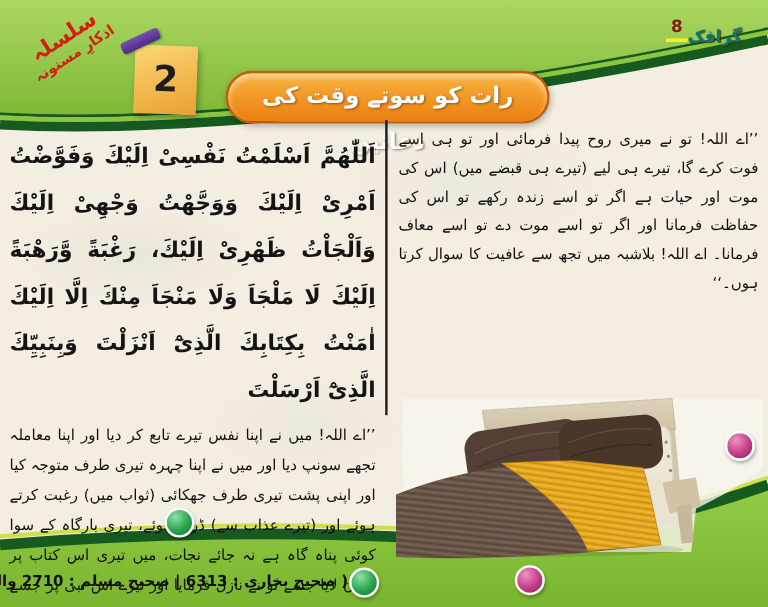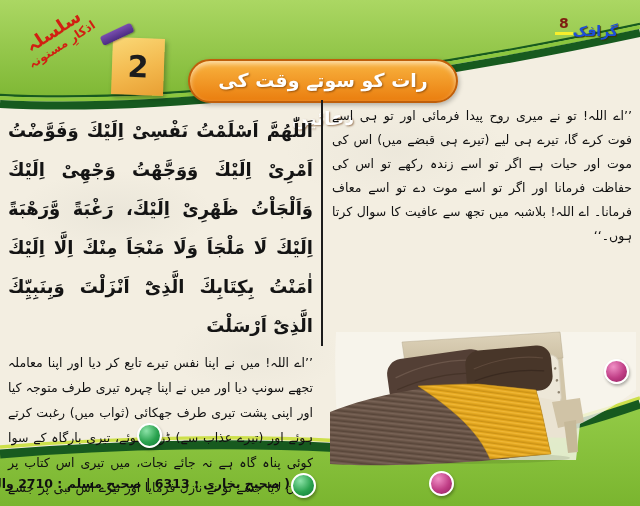--- a/index.html
+++ b/index.html
@@ -16,21 +16,21 @@
   .top-svg{top:0;left:0;}
   .bottom-svg{top:390px;left:0;}
   .bed-svg{left:330px;top:328px;}
 
   .series{position:absolute;left:-2px;top:20px;width:118px;text-align:center;
     transform:rotate(-33deg);color:#d21f12;font-weight:bold;line-height:1.12;}
   .series .l1{font-size:18px;}
   .series .l2{font-size:12px;}
 
   .graphic{position:absolute;top:15px;right:22px;direction:rtl;display:flex;align-items:flex-start;}
-  .graphic .gword{color:#1d4ed8;font-size:14px;font-weight:bold;margin-top:8px;
+  .graphic .gword{color:#0f766e;font-size:14px;font-weight:bold;margin-top:8px;
     text-shadow:1px 1px 1px rgba(60,50,0,.85);}
   .graphic .gnum{color:#7e1d10;font-size:14px;font-weight:bold;padding:0 4px 1px 4px;
     border-bottom:3px solid #f8ef2b;}
 
   .note{position:absolute;left:112px;top:38px;width:52px;height:57px;
     background:linear-gradient(160deg,#fad876 0%,#f3b94e 55%,#e89f33 100%);
     transform:rotate(2deg);box-shadow:2px 3px 5px rgba(0,0,0,.30);
     display:flex;align-items:center;justify-content:center;}
   .note .pin{position:absolute;left:-13px;top:-8px;width:34px;height:10px;border-radius:3px;
     background:linear-gradient(#7a4fb0,#4b2b82);transform:rotate(-27deg);

